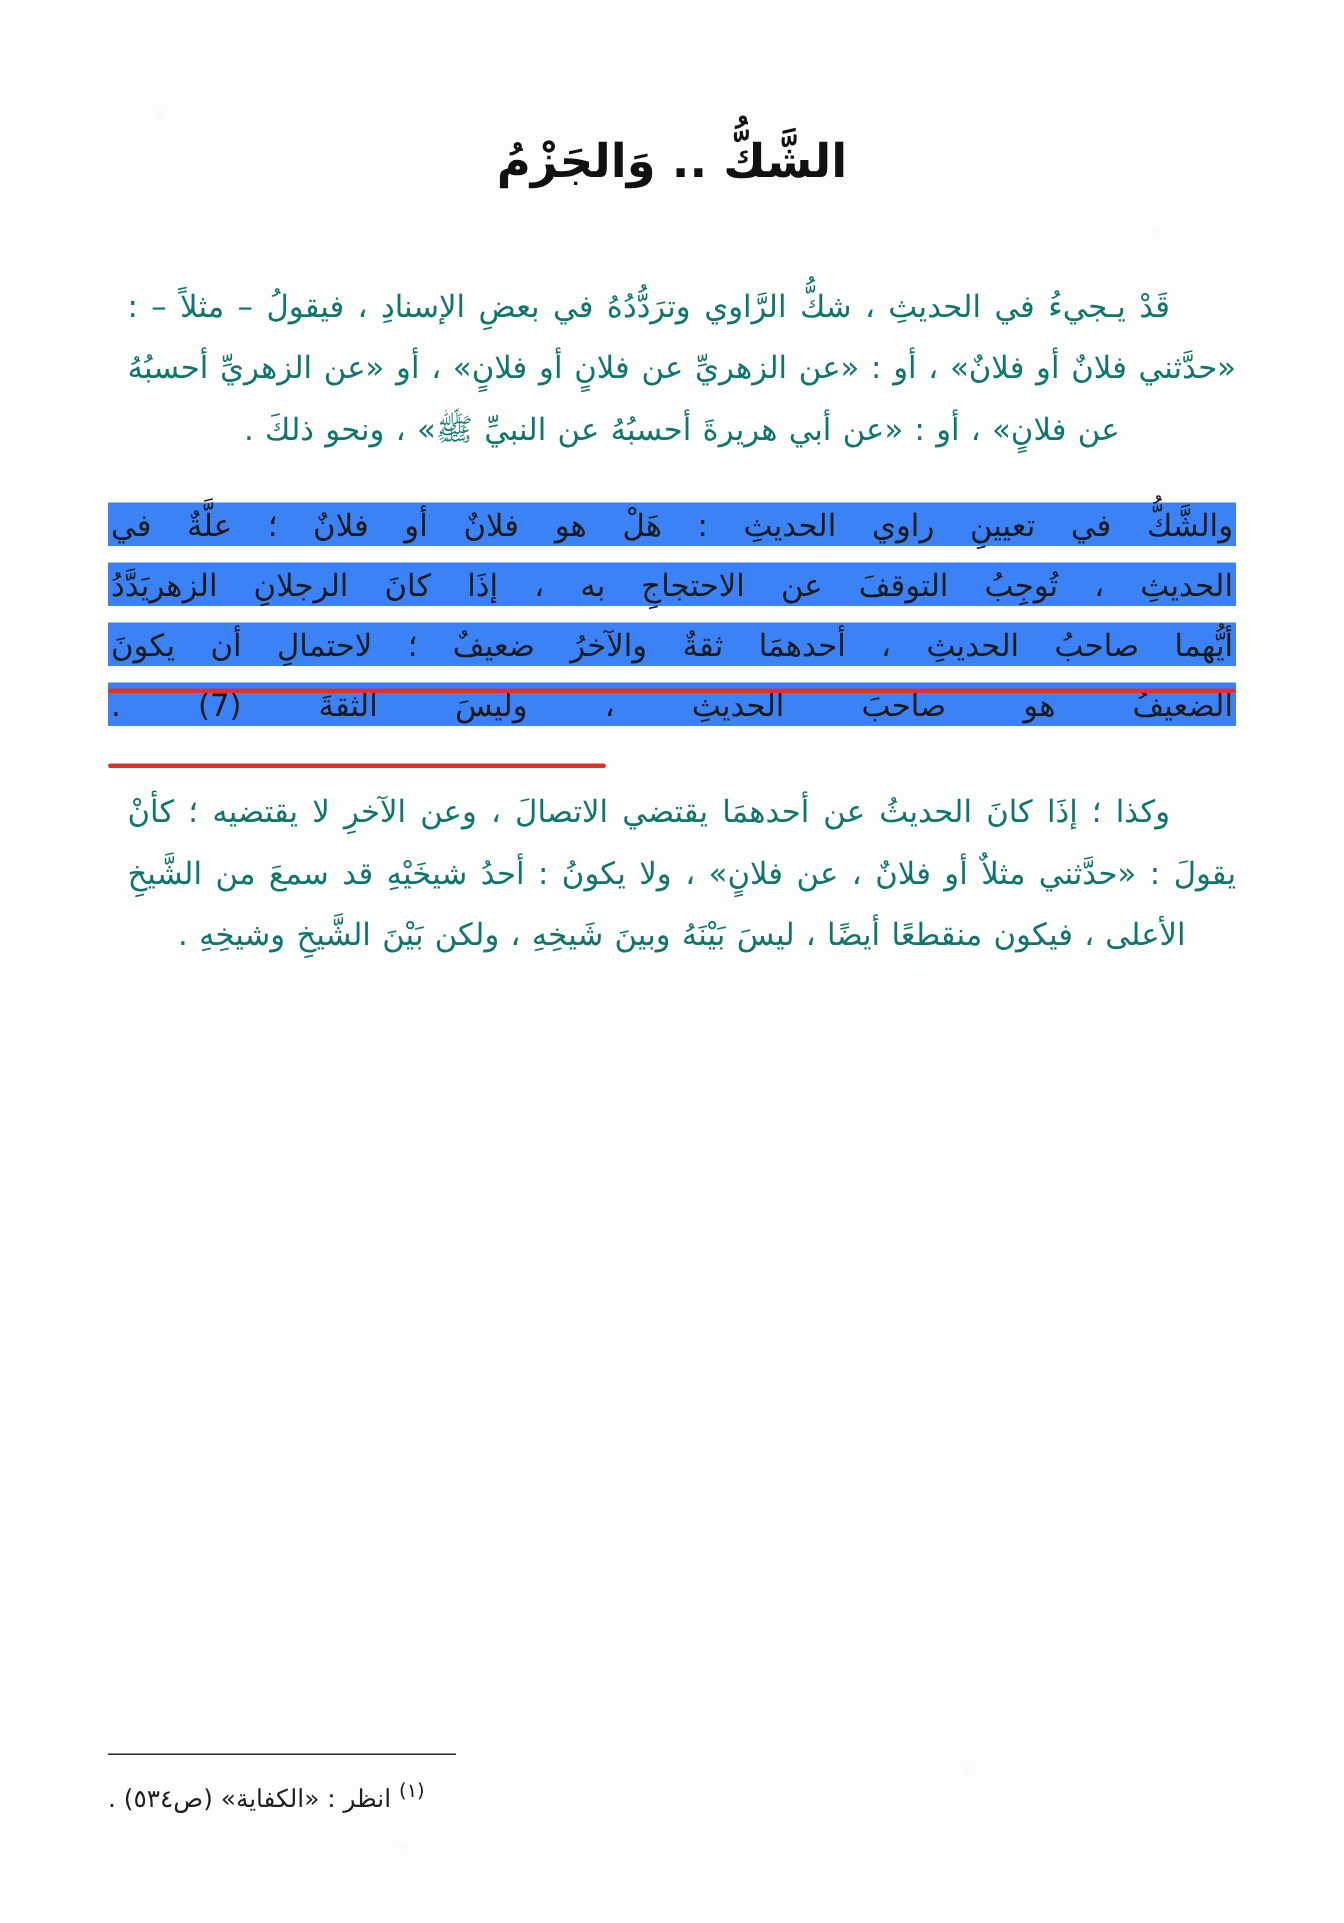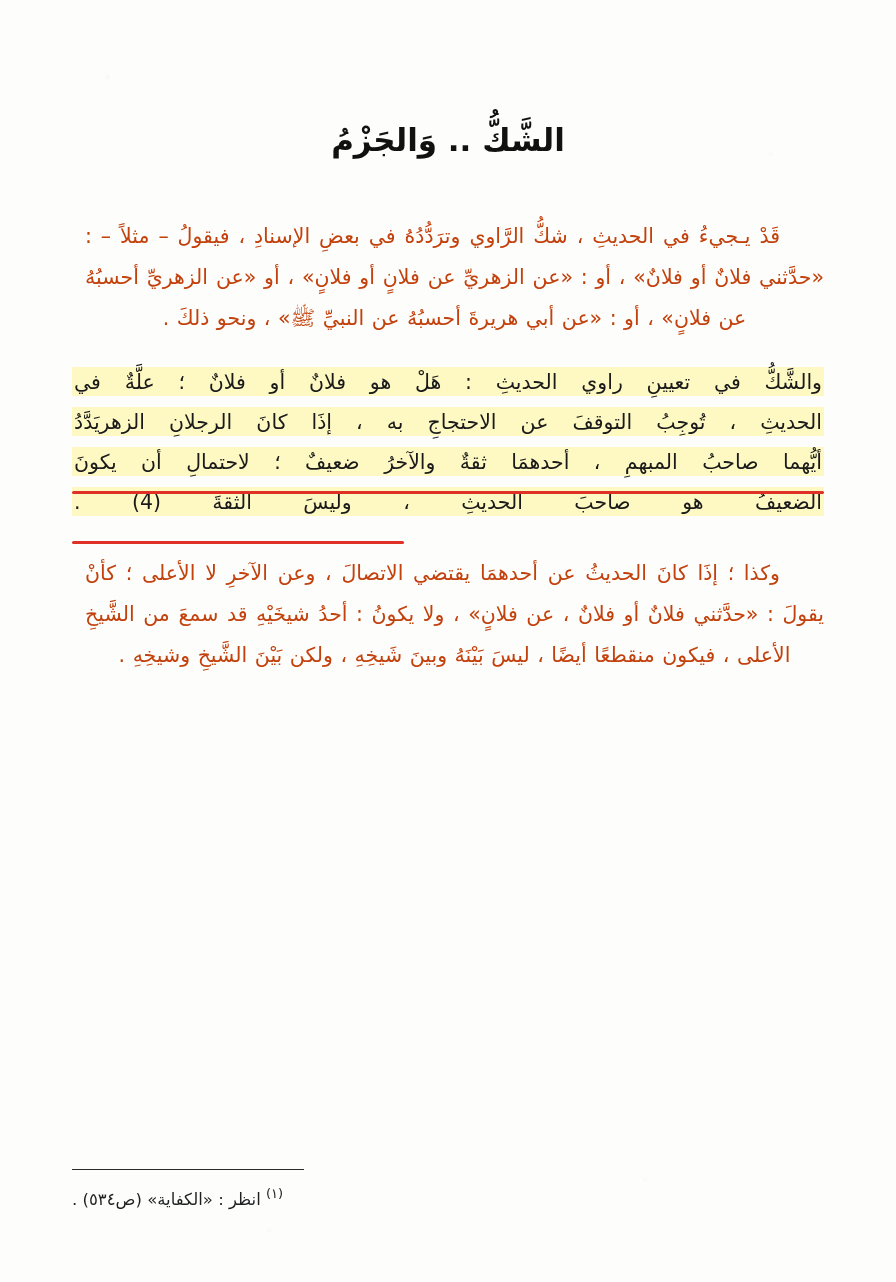--- a/index.html
+++ b/index.html
@@ -33,42 +33,42 @@
       radial-gradient(circle at 72% 92%, rgba(0,0,0,0.010) 0 2px, transparent 3px);
     pointer-events: none;
   }
 
   .content {
     position: absolute;
     top: 0;
     left: 0;
     right: 0;
     bottom: 0;
-    padding: 120px 72px 40px 72px;
+    padding: 88px 72px 40px 72px;
     box-sizing: border-box;
   }
 
   .doc-title {
     text-align: center;
     font-family: "DejaVu Sans", sans-serif;
     font-size: 31px;
     font-weight: bold;
     letter-spacing: 0px;
     color: #111;
     margin: 0 0 54px 0;
     line-height: 1.35;
   }
 
   .para {
     font-size: 20.5px;
     line-height: 2.0;
     text-align: justify;
     text-align-last: center;
     margin: 0 0 20px 13px;
-    color: #c2410c;
+    color: #0f766e;
     word-spacing: 1px;
   }
 
   .para.indent {
     text-indent: 44px;
   }
 
   .hl-wrap {
     position: relative;
     margin: 24px 0 30px 0;
@@ -77,21 +77,21 @@
   .hl-line {
     display: block;
     font-size: 20.5px;
     line-height: 1.95;
     text-align: justify;
     text-align-last: justify;
     position: relative;
     white-space: nowrap;
   }
   .hl-line > span.ink {
-    background: #fef9c3;
+    background: #3b82f6;
     padding: 3px 2px 2px 2px;
     display: inline;
   }
   .hl-line.first { text-indent: 0; }
 
   
   .redline {
     position: absolute;
     height: 3px;
     background: #e03127;
@@ -141,31 +141,31 @@
   <p class="para indent">قَدْ يـجيءُ في الحديثِ ، شكُّ الرَّاوي وترَدُّدُهُ في بعضِ الإسنادِ ، فيقولُ – مثلاً – : «حدَّثني فلانٌ أو فلانٌ» ، أو : «عن الزهريِّ عن فلانٍ أو فلانٍ» ، أو «عن الزهريِّ أحسبُهُ عن فلانٍ» ، أو : «عن أبي هريرةَ أحسبُهُ عن النبيِّ ﷺ» ، ونحو ذلكَ .</p>
 
   <div class="hl-wrap">
     <div class="hl-line first">
       <span class="ink">والشَّكُّ في تعيينِ راوي الحديثِ : هَلْ هو فلانٌ أو فلانٌ ؛ علَّةٌ في</span>
     </div>
     <div class="hl-line">
       <span class="ink">الحديثِ ، تُوجِبُ التوقفَ عن الاحتجاجِ به ، إذَا كانَ الرجلانِ الزهريَدَّدُ</span>
     </div>
     <div class="hl-line">
-      <span class="ink">أيُّهما صاحبُ المبهمِ ، أحدهمَا ثقةٌ والآخرُ ضعيفٌ ؛ لاحتمالِ أن يكونَ</span>
+      <span class="ink">أيُّهما صاحبُ الحديثِ ، أحدهمَا ثقةٌ والآخرُ ضعيفٌ ؛ لاحتمالِ أن يكونَ</span>
     </div>
     <div class="hl-line">
-      <span class="ink">الضعيفُ هو صاحبَ الحديثِ ، وليسَ الثقةَ (4) .</span>
+      <span class="ink">الضعيفُ هو صاحبَ الحديثِ ، وليسَ الثقةَ (7) .</span>
     </div>
     <div class="redline" style="top: 128px; right: 0; width: 752px;"></div>
     <div class="redline" style="top: 178px; right: 420px; width: 332px;"></div>
   </div>
 
 
-  <p class="para indent">وكذا ؛ إذَا كانَ الحديثُ عن أحدهمَا يقتضي الاتصالَ ، وعن الآخرِ لا الأعلى ؛ كأنْ يقولَ : «حدَّثني فلانٌ أو فلانٌ ، عن فلانٍ» ، ولا يكونُ : أحدُ شيخَيْهِ قد سمعَ من الشَّيخِ الأعلى ، فيكون منقطعًا أيضًا ، ليسَ بَيْنَهُ وبينَ شَيخِهِ ، ولكن بَيْنَ الشَّيخِ وشيخِهِ .</p>
+  <p class="para indent">وكذا ؛ إذَا كانَ الحديثُ عن أحدهمَا يقتضي الاتصالَ ، وعن الآخرِ لا يقتضيه ؛ كأنْ يقولَ : «حدَّثني مثلاٌ أو فلانٌ ، عن فلانٍ» ، ولا يكونُ : أحدُ شيخَيْهِ قد سمعَ من الشَّيخِ الأعلى ، فيكون منقطعًا أيضًا ، ليسَ بَيْنَهُ وبينَ شَيخِهِ ، ولكن بَيْنَ الشَّيخِ وشيخِهِ .</p>
 
 
 </div>
 
 <div class="footnote-rule"></div>
 
 <div class="footnote">
   <span class="footnote-inner">
     <span class="fn-marker">(١)</span>
     <span>انظر : «الكفاية» (ص٥٣٤) .</span>

